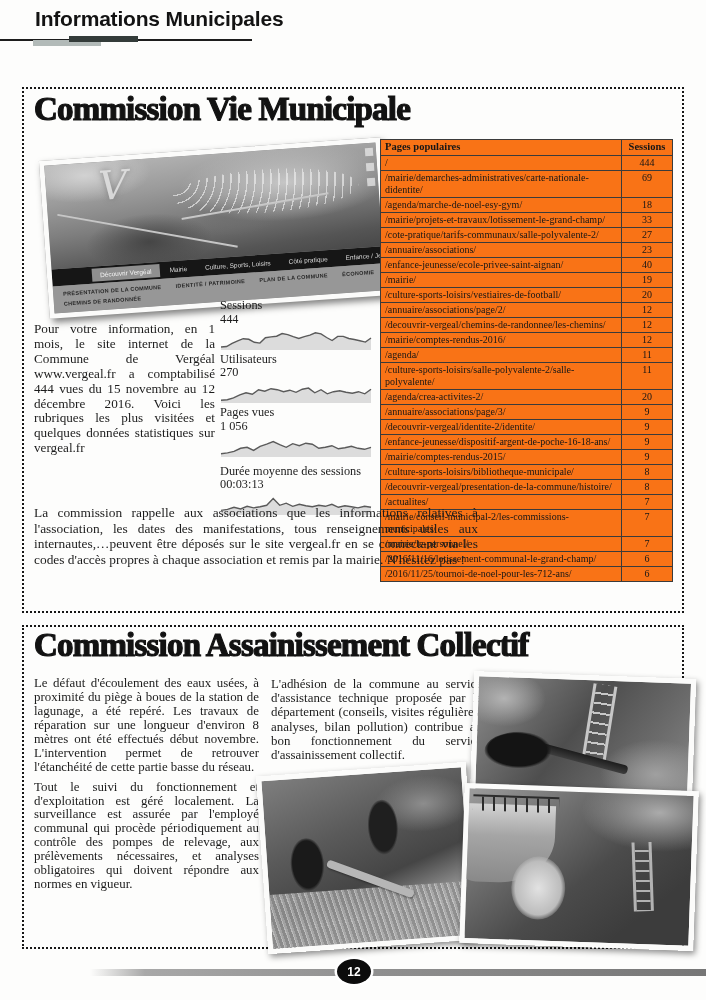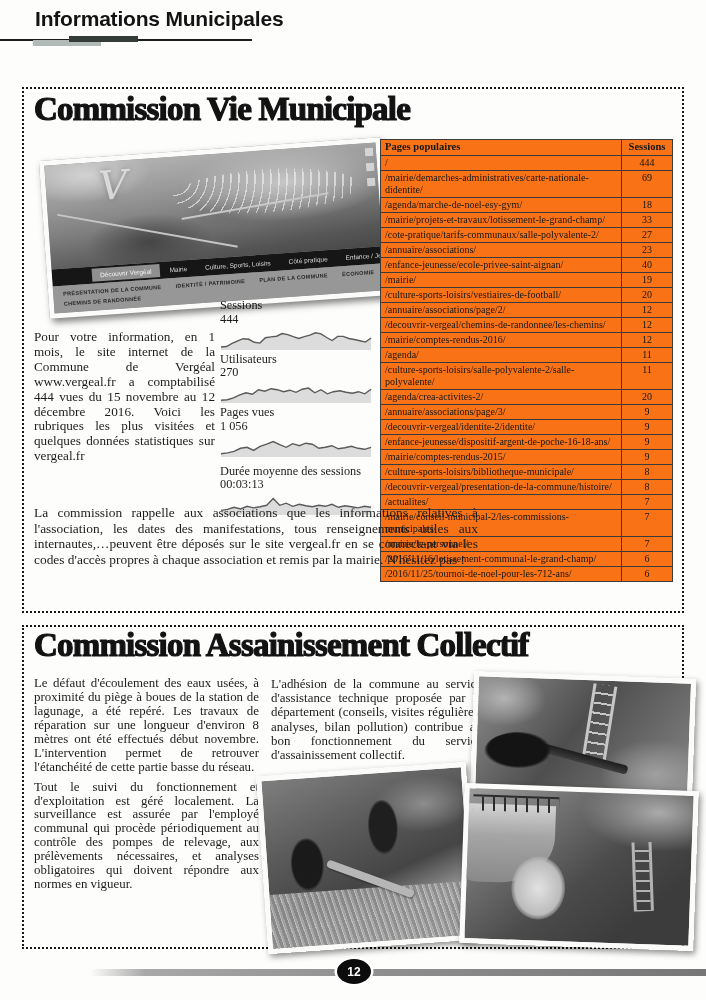--- a/index.html
+++ b/index.html
@@ -42,21 +42,21 @@
   .nav2 .row{display:flex;justify-content:space-between;padding:2px 4px;}
   .nav2 .mi{font-family:"Liberation Sans",sans-serif;font-weight:bold;font-size:5.5px;letter-spacing:.3px;color:#262626;white-space:nowrap;}
 
   
   .stats-table{position:absolute;right:9px;top:50px;width:293px;border-collapse:collapse;font-family:"Liberation Serif",serif;font-size:10px;line-height:1.2;color:#161616;background:#f97316;}
   .stats-table th,.stats-table td{border:1.2px solid #3b3b3b;padding:1px 4px;text-align:left;vertical-align:top;word-break:break-word;}
   .stats-table th{font-weight:bold;font-size:10.5px;}
   .stats-table th:last-child,.stats-table td:last-child{width:42px;text-align:center;}
 
   
-  .intro-par{position:absolute;left:10px;top:233px;width:181px;font-size:13.2px;line-height:1.13;text-align:justify;margin-top:8px;}
+  .intro-par{position:absolute;left:10px;top:233px;width:181px;font-size:13.2px;line-height:1.13;text-align:justify;}
   .stats-panel{position:absolute;left:196px;top:210px;width:176px;}
   .stat{margin-bottom:3px;}
   .stat .lbl{font-size:12.3px;line-height:1.12;}
   .stat .val{font-size:12.3px;line-height:1.12;}
   .stat svg{display:block;margin-top:1px;}
   .stat.last{margin-top:8px;}
   .note-par{position:absolute;left:10px;top:416px;width:444px;font-size:13.4px;line-height:1.16;text-align:justify;}
 
   
   .col1{position:absolute;left:10px;top:50px;width:225px;font-size:12.9px;line-height:1.08;text-align:justify;}

